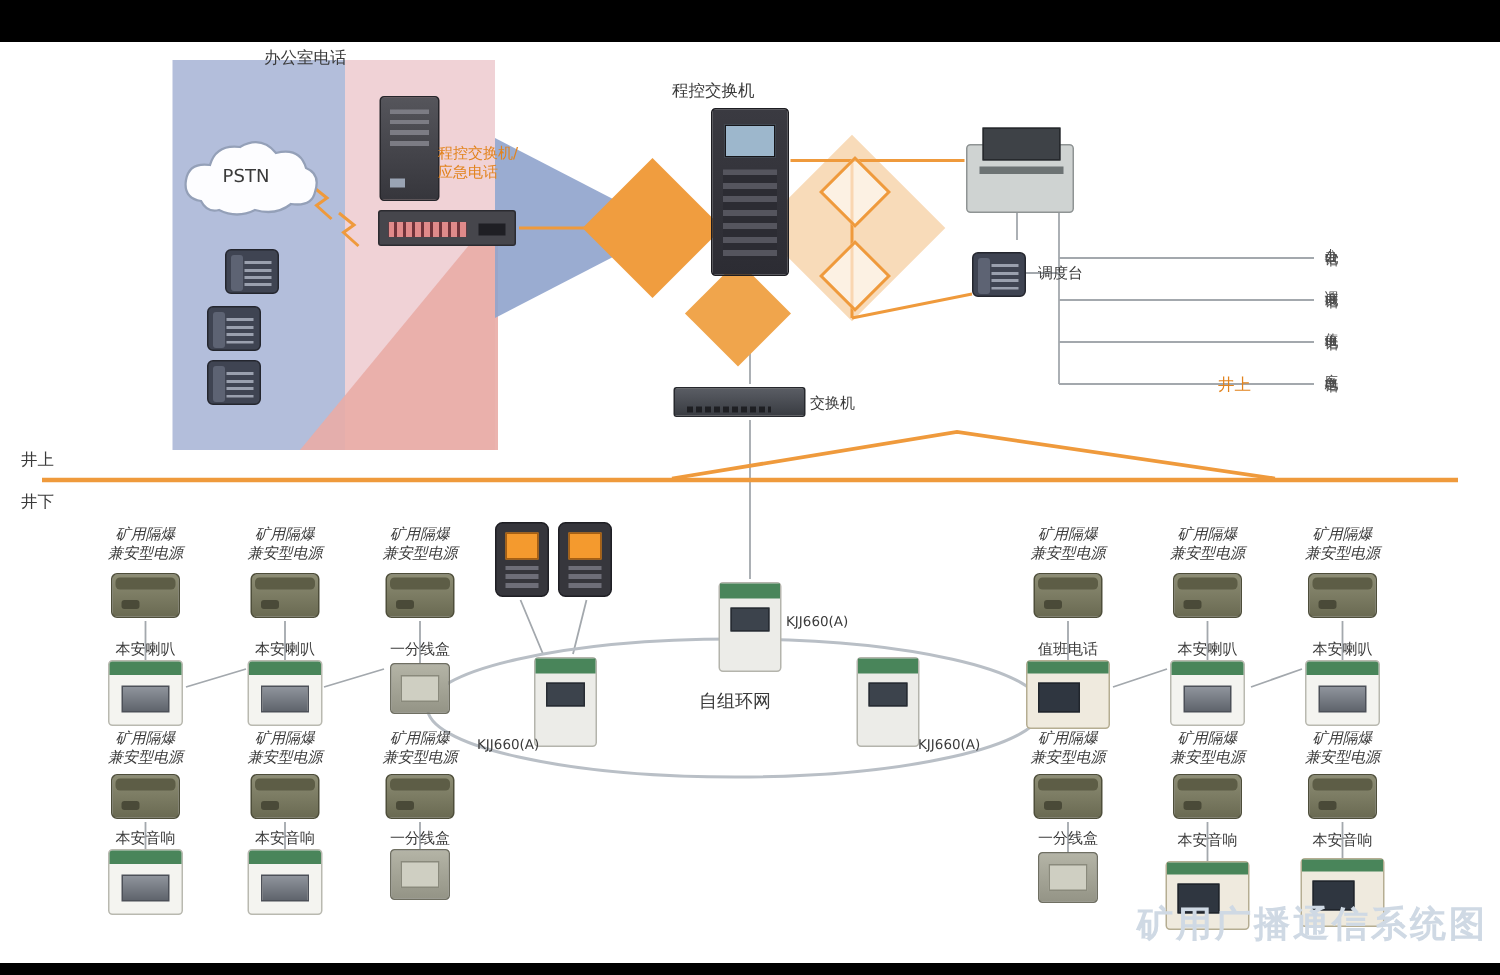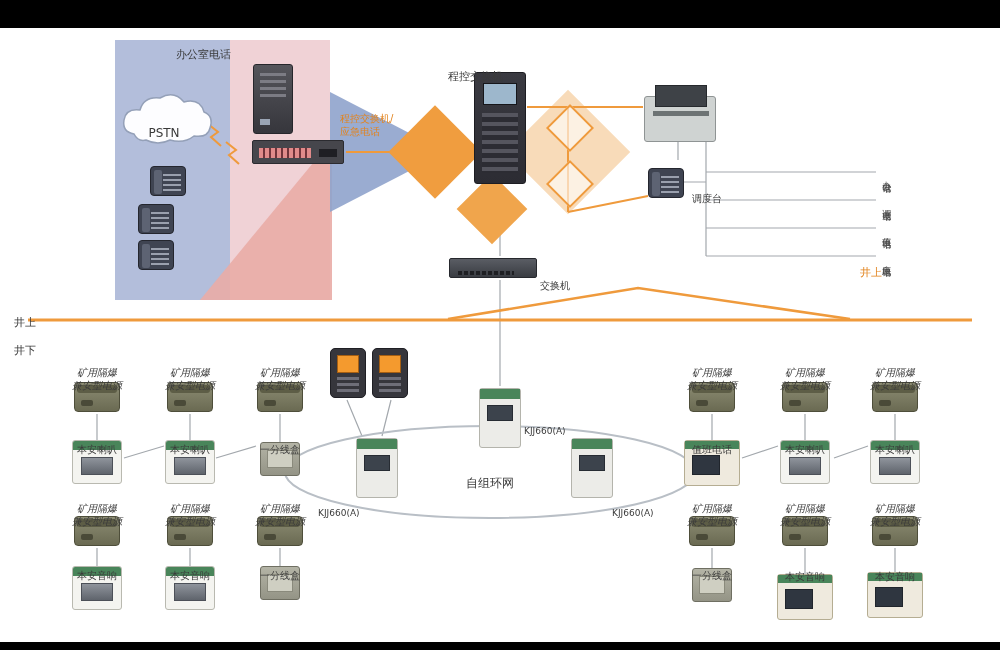--- a/index.html
+++ b/index.html
@@ -10,25 +10,25 @@
   .bar.bottom{top:642px;height:8px;}
 
   
   .shape{position:absolute;z-index:0;}
   .diamond{position:absolute;transform:rotate(45deg);z-index:2;}
 
   
   #wires{position:absolute;left:0;top:0;z-index:1;}
 
   
-  .lbl{position:absolute;font-size:10px;line-height:1.3;color:#3a3a3a;text-align:center;z-index:4;white-space:nowrap;margin-top:16px;}
+  .lbl{position:absolute;font-size:10px;line-height:1.3;color:#3a3a3a;text-align:center;z-index:4;white-space:nowrap;}
   .lbl.two{width:64px;}
   .lbl.two span{display:block;font-style:italic;}
   .lbl.w56{width:56px;}
-  .orangeTxt{color:#e2831d;padding-left:48px;}
+  .orangeTxt{color:#e2831d;}
   .kjj{font-size:9px;}
   .vlbl{writing-mode:vertical-rl;letter-spacing:1px;font-size:9px;color:#4a4a4a;}
   .big{font-size:11px;}
   .watermark{position:absolute;left:748px;top:600px;width:244px;text-align:right;
              font-size:24px;font-weight:bold;letter-spacing:2px;color:#cfd9e4;z-index:3;}
 
   
   .dev{position:absolute;box-sizing:border-box;z-index:3;}
   .tower{width:40px;height:70px;background:linear-gradient(180deg,#55555b,#36363c);border:1px solid #26262b;border-radius:3px;}
   .tower::before{content:"";position:absolute;left:6px;top:8px;right:6px;height:26px;
@@ -245,16 +245,17 @@
   <div class="dev powerbox" style="left:782px;top:516px"></div>
   <div class="dev powerbox" style="left:872px;top:516px"></div>
 
   <div class="lbl w56" style="left:684px;top:553px">一分线盒</div>
   <div class="lbl w56" style="left:777px;top:554px">本安音响</div>
   <div class="lbl w56" style="left:867px;top:554px">本安音响</div>
   <div class="dev junctionbox" style="left:692px;top:568px"></div>
   <div class="dev stationbox" style="left:777px;top:574px"></div>
   <div class="dev stationbox" style="left:867px;top:572px"></div>
 
+  <div class="watermark">矿用广播通信系统图</div>
 
   <div class="bar top"></div>
   <div class="bar bottom"></div>
 </div>
 
 </body></html>

